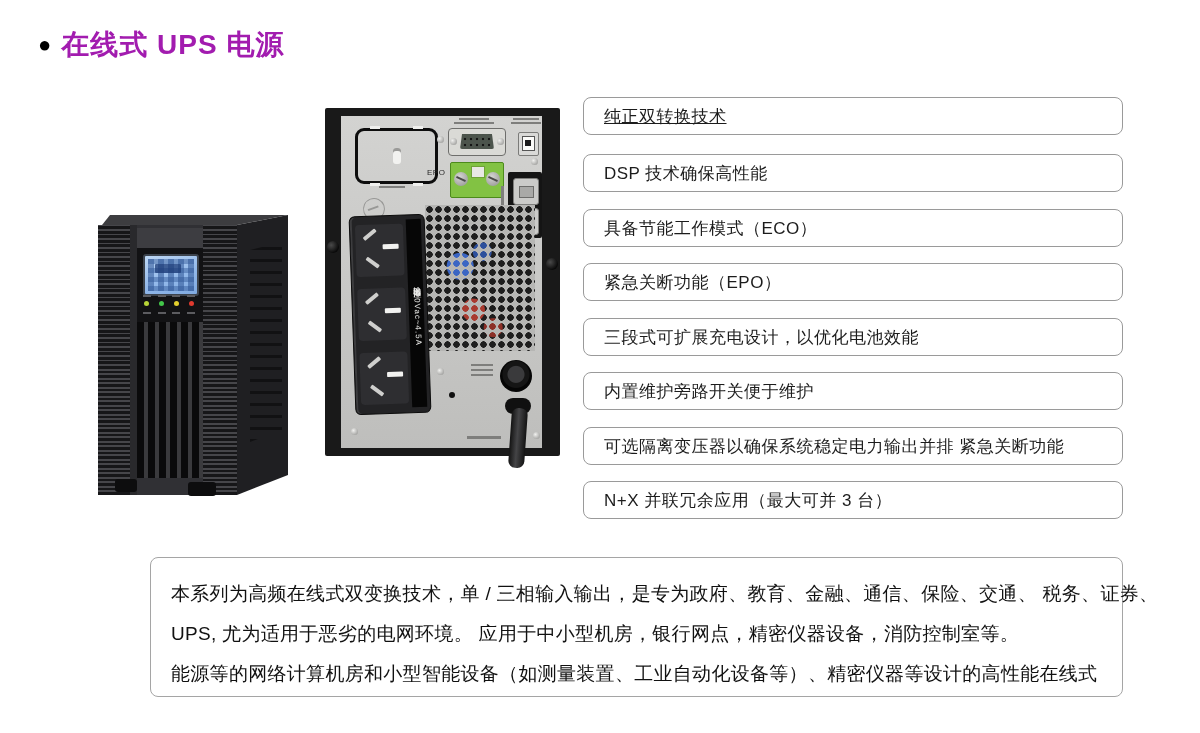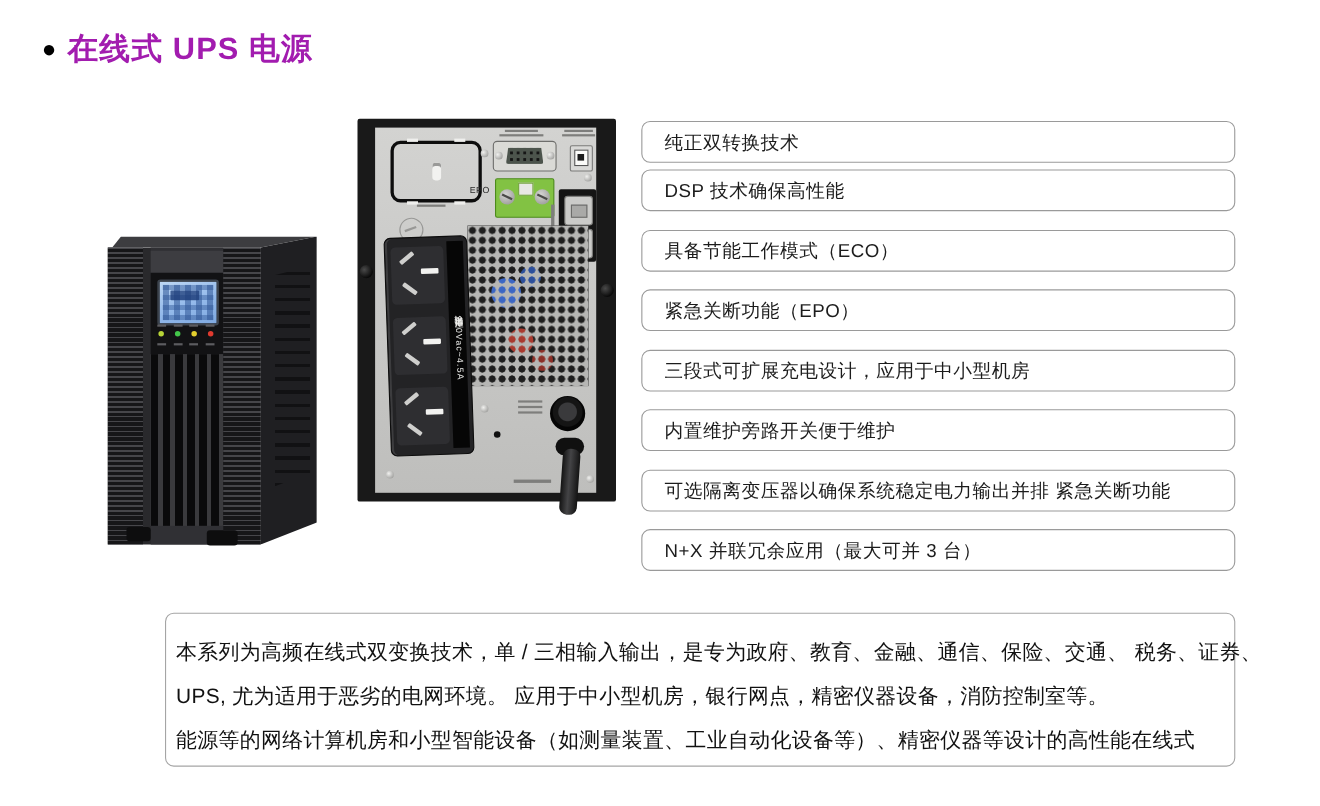--- a/index.html
+++ b/index.html
@@ -18,21 +18,21 @@
     position:absolute;left:583px;width:540px;height:38px;box-sizing:border-box;
     border:1px solid #9a9a9a;border-radius:8px;background:#fff;
     display:flex;align-items:center;padding-left:20px;
     font-size:17px;color:#1c1c1c;letter-spacing:0.5px;
   }
 
   
   .desc-box{
     position:absolute;left:150px;top:557px;width:973px;height:140px;box-sizing:border-box;
     border:1px solid #a5a5a5;border-radius:8px;background:#fff;
-    padding:16px 20px 0 9px;
+    padding:16px 20px 0 20px;
   }
   .desc-line{font-size:19px;line-height:40px;color:#111;letter-spacing:0.3px;white-space:nowrap;}
 
   
   .fu{position:absolute;left:60px;top:190px;width:250px;height:325px;}
   .fu-top{position:absolute;inset:0;clip-path:polygon(42px 35px,177px 35px,228px 25px,50px 25px);background:#3d3d40;}
   .fu-side{position:absolute;inset:0;clip-path:polygon(177px 35px,228px 25px,228px 285px,177px 305px);
     background:linear-gradient(90deg,#2e2e31,#1f1f22 70%);}
   .fu-side-vents{position:absolute;inset:0;clip-path:polygon(190px 60px,222px 52px,222px 240px,190px 252px);
     background:repeating-linear-gradient(180deg,transparent 0 9px,rgba(0,0,0,.45) 9px 12px);}
@@ -230,34 +230,34 @@
 
     <span class="ru-screwdot" style="left:96px;top:20px;"></span>
     <span class="ru-screwdot" style="left:190px;top:42px;"></span>
     <span class="ru-screwdot" style="left:96px;top:252px;"></span>
     <span class="ru-screwdot" style="left:10px;top:312px;"></span>
     <span class="ru-screwdot" style="left:192px;top:316px;"></span>
     <span class="ru-holescrew" style="left:108px;top:276px;"></span>
   </div>
 </div>
 
-<div class="feature" style="top:110px;">
+<div class="feature" style="top:97px;text-decoration:underline;">
     <span>纯正双转换技术</span>
   </div>
 <div class="feature" style="top:154px;">
     <span>DSP 技术确保高性能</span>
   </div>
 <div class="feature" style="top:209px;">
     <span>具备节能工作模式（ECO）</span>
   </div>
 <div class="feature" style="top:263px;">
     <span>紧急关断功能（EPO）</span>
   </div>
 <div class="feature" style="top:318px;">
-    <span>三段式可扩展充电设计，应用于中小型机房</span>
+    <span>三段式可扩展充电设计，以优化电池效能</span>
   </div>
 <div class="feature" style="top:372px;">
     <span>内置维护旁路开关便于维护</span>
   </div>
 <div class="feature" style="top:427px;">
     <span>可选隔离变压器以确保系统稳定电力输出并排 紧急关断功能</span>
   </div>
 <div class="feature" style="top:481px;">
     <span>N+X 并联冗余应用（最大可并 3 台）</span>
   </div>

